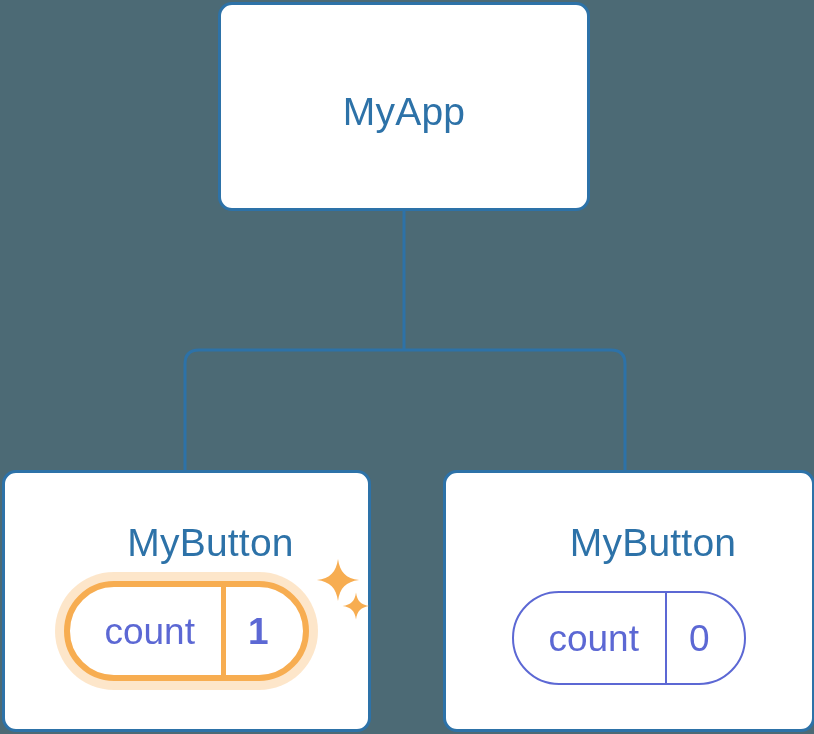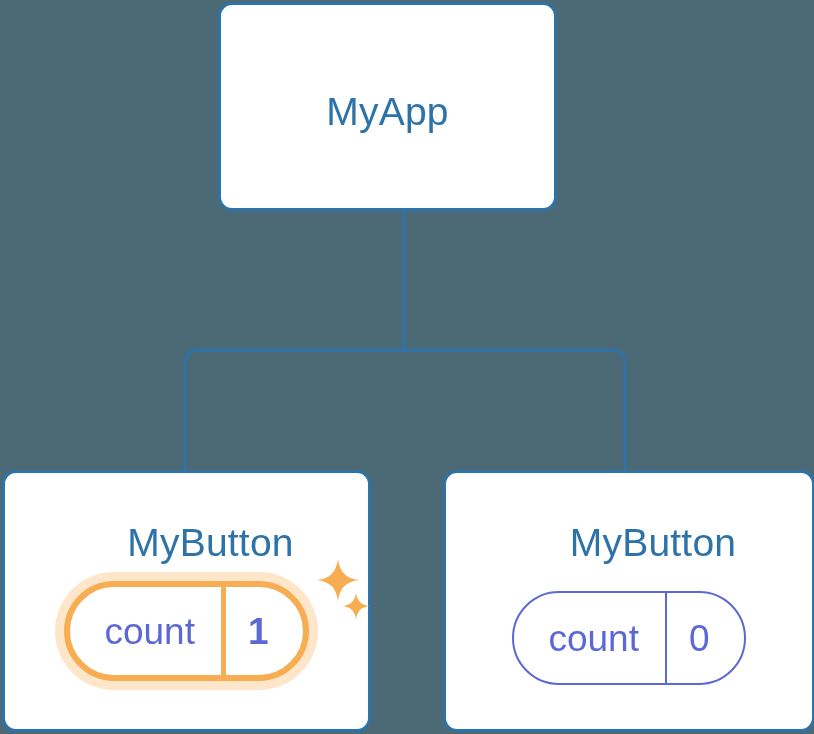--- a/index.html
+++ b/index.html
@@ -38,21 +38,21 @@
     z-index: 2;
     background: #ffffff;
     border: 3px solid #2d72a8;
     border-radius: 14px;
     box-sizing: border-box;
   }
 
   .card-root {
     left: 218px;
     top: 2px;
-    width: 339px;
+    width: 372px;
     height: 209px;
   }
 
   .card-child-left {
     left: 2px;
     top: 470px;
     width: 369px;
     height: 262px;
   }
 

